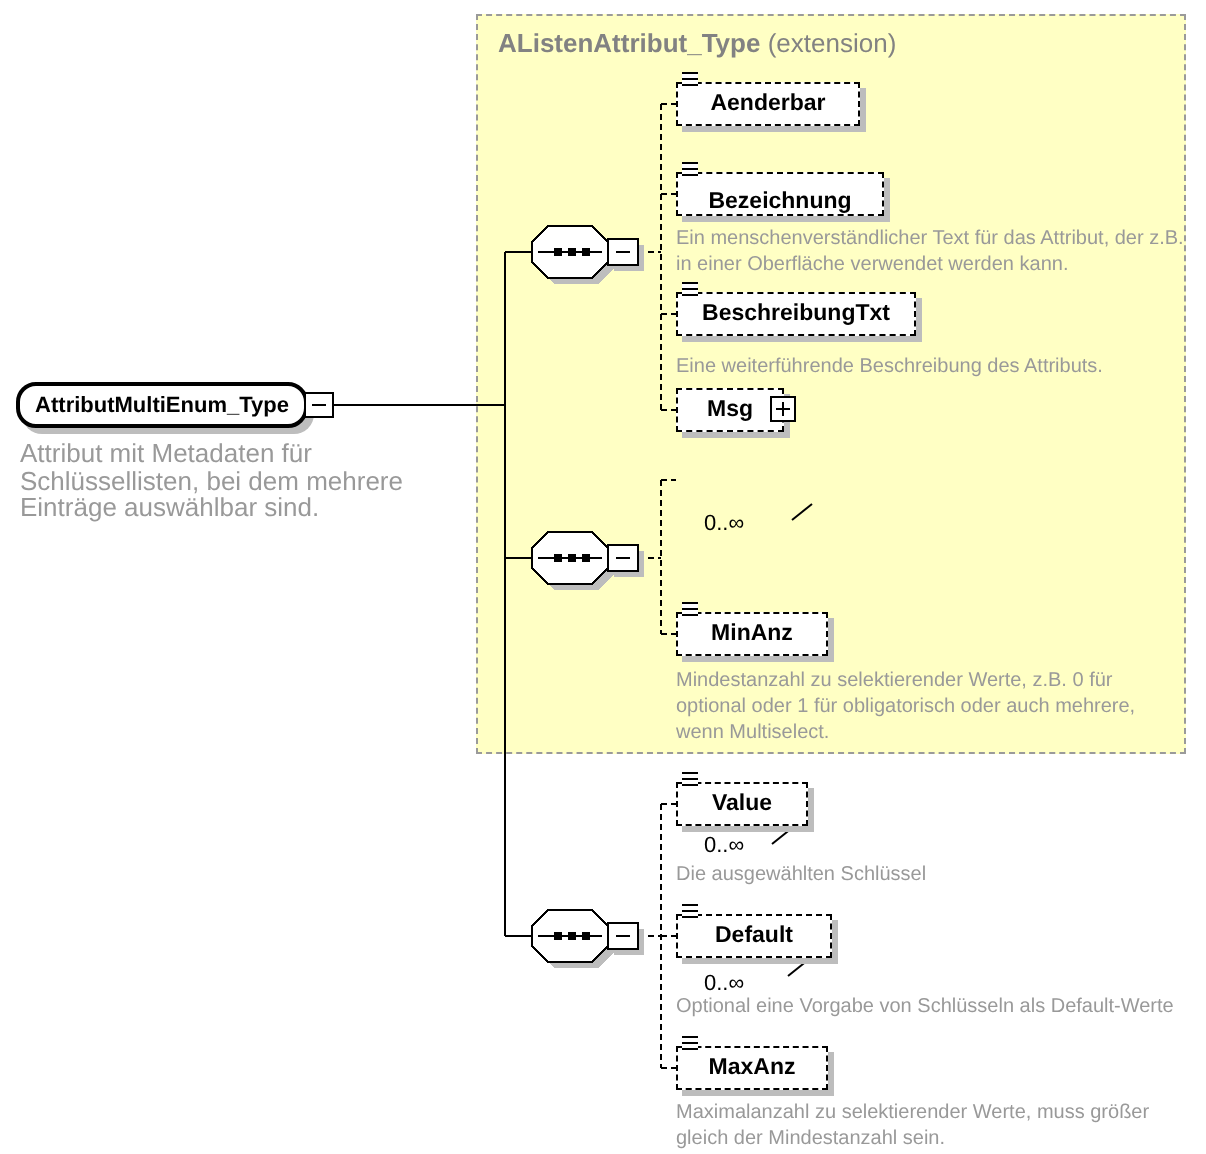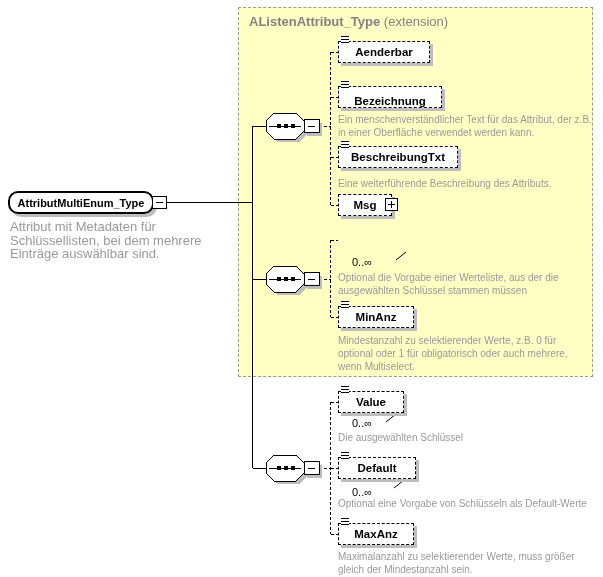--- a/index.html
+++ b/index.html
@@ -170,21 +170,20 @@
     <span>BeschreibungTxt</span>
   </div>
   <div class="annot" style="top:177px;width:254px;">Eine weiterführende Beschreibung des Attributs.</div>
 
   <div class="ebox" style="top:194px;width:54px;">
     <span>Msg</span>
     <span class="plusbox"></span>
   </div>
 
   <div class="card" style="top:256px;">0..∞</div>
-  <div class="annot" style="top:271px;width:254px;">Optional die Vorgabe einer Werteliste, aus der die ausgewählten Schlüssel stammen müssen</div>
 
   <div class="ebox" style="top:306px;width:76px;">
     <span class="glyph"></span>
     <span>MinAnz</span>
   </div>
   <div class="annot" style="top:334px;width:254px;">Mindestanzahl zu selektierender Werte, z.B. 0 für optional oder 1 für obligatorisch oder auch mehrere, wenn Multiselect.</div>
 
   <div class="ebox" style="top:391px;width:66px;">
     <span class="glyph"></span>
     <span>Value</span>

